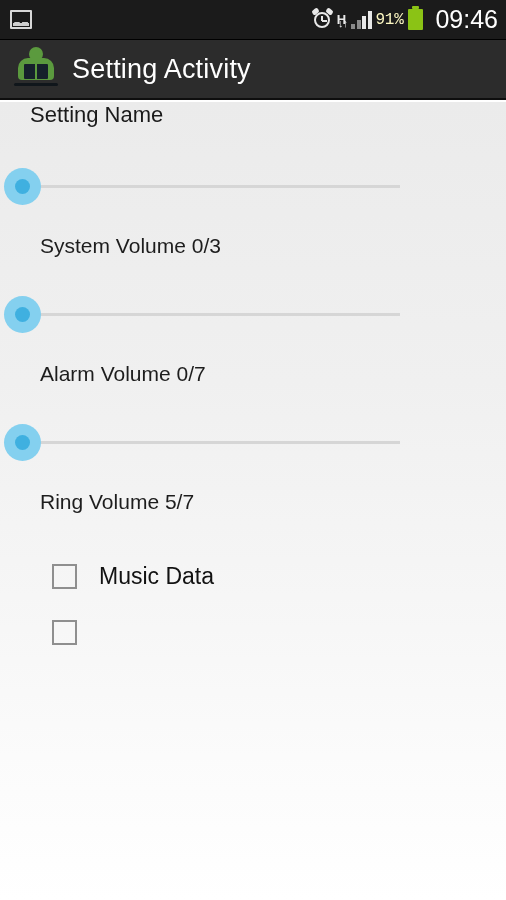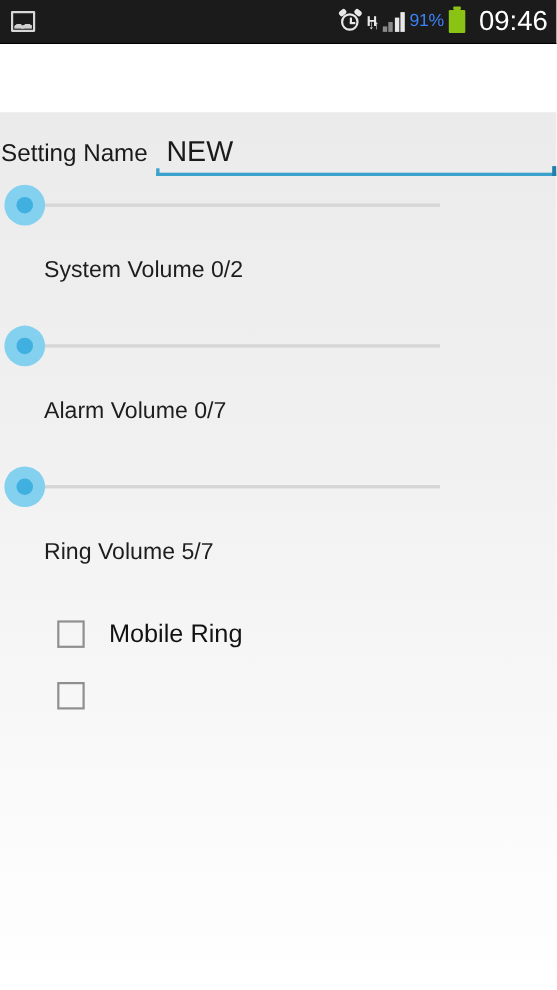--- a/index.html
+++ b/index.html
@@ -81,22 +81,22 @@
 
   .signal-bars { display: flex; align-items: flex-end; gap: 1.5px; height: 18px; }
   .signal-bars span { width: 4px; background: #8a8a8a; }
   .signal-bars span.on { background: #e8e8e8; }
   .signal-bars span:nth-child(1) { height: 5px; }
   .signal-bars span:nth-child(2) { height: 9px; }
   .signal-bars span:nth-child(3) { height: 13px; }
   .signal-bars span:nth-child(4) { height: 18px; }
 
   .batt-pct {
-    color: #3b82f6; font-size: 16px; letter-spacing: -0.3px;
-    font-family: Liberation Sans, sans-serif;
+    color: #fef9c3; font-size: 16px; letter-spacing: -0.3px;
+    font-family: Liberation Mono, monospace;
   }
   .batt-icon {
     position: relative; width: 15px; height: 21px;
     background: #8bc315; border-radius: 1px; margin-left: 1px;
   }
   .batt-icon::before {
     content: ""; position: absolute; top: -3px; left: 4px;
     width: 7px; height: 3px; background: #8bc315; border-radius: 1px;
   }
   .clock-text {
@@ -152,21 +152,21 @@
   #content {
     position: absolute; top: 102px; left: 0;
     width: 506px; height: 798px;
     background: linear-gradient(to bottom, #ebebeb 0%, #f0f0f0 35%, #f6f6f6 62%, #fbfbfb 82%, #ffffff 100%);
     overflow: hidden;
   }
 
   
   #setting-name-row {
     position: relative; height: 62px;
-    display: flex; align-items: flex-end;
+    display: flex;  padding-left: 29px;
   }
   #setting-name-label {
     font-size: 22px; color: #1a1a1a;
     padding-left: 1px; padding-bottom: 12px;
     font-family: "Liberation Sans", sans-serif;
     white-space: nowrap;
   }
   #setting-name-field {
     position: relative;
     margin-left: 8px;
@@ -268,39 +268,44 @@
           <span></span>
           <span class="on"></span>
           <span class="on"></span>
       </div>
       <span class="batt-pct">91%</span>
       <div class="batt-icon"></div>
       <span class="clock-text">09:46</span>
     </div>
   </div>
 
+  <div id="action-bar">
+    <div class="app-icon">
+      <div class="head"></div>
+      <div class="body"></div>
+      <div class="book"></div>
+      <div class="base"></div>
+    </div>
+    <div id="app-title">Setting Activity</div>
+  </div>
 
   <div id="content">
 
     <div id="setting-name-row">
       <div id="setting-name-label">Setting Name</div>
-      <div id="setting-name-field">
-        <input id="setting-name-input" type="text" value="NEW" style="">
-        <div id="setting-name-underline"></div>
-      </div>
     </div>
 
     <div class="seek-row">
       <div class="seek-bar-wrap">
         <div class="seek-track"></div>
         <div class="seek-thumb">
             <div class="dot"></div>
           </div>
       </div>
-      <div class="seek-label">System Volume 0/2</div>
+      <div class="seek-label">System Volume 0/3</div>
     </div>
 
     <div class="seek-row">
       <div class="seek-bar-wrap">
         <div class="seek-track"></div>
         <div class="seek-thumb">
             <div class="dot"></div>
           </div>
       </div>
       <div class="seek-label">Alarm Volume 0/7</div>
@@ -313,21 +318,21 @@
         <div class="seek-track"></div>
         <div class="seek-thumb">
             <div class="dot"></div>
           </div>
       </div>
       <div class="seek-label">Ring Volume 5/7</div>
     </div>
 
     <div class="check-row">
       <div class="check-box"></div>
-      <div class="check-label">Mobile Ring</div>
+      <div class="check-label">Music Data</div>
     </div>
 
     <div class="check-row">
       <div class="check-box"></div>
     </div>
 
   </div>
 </div>
 
 </body></html>

